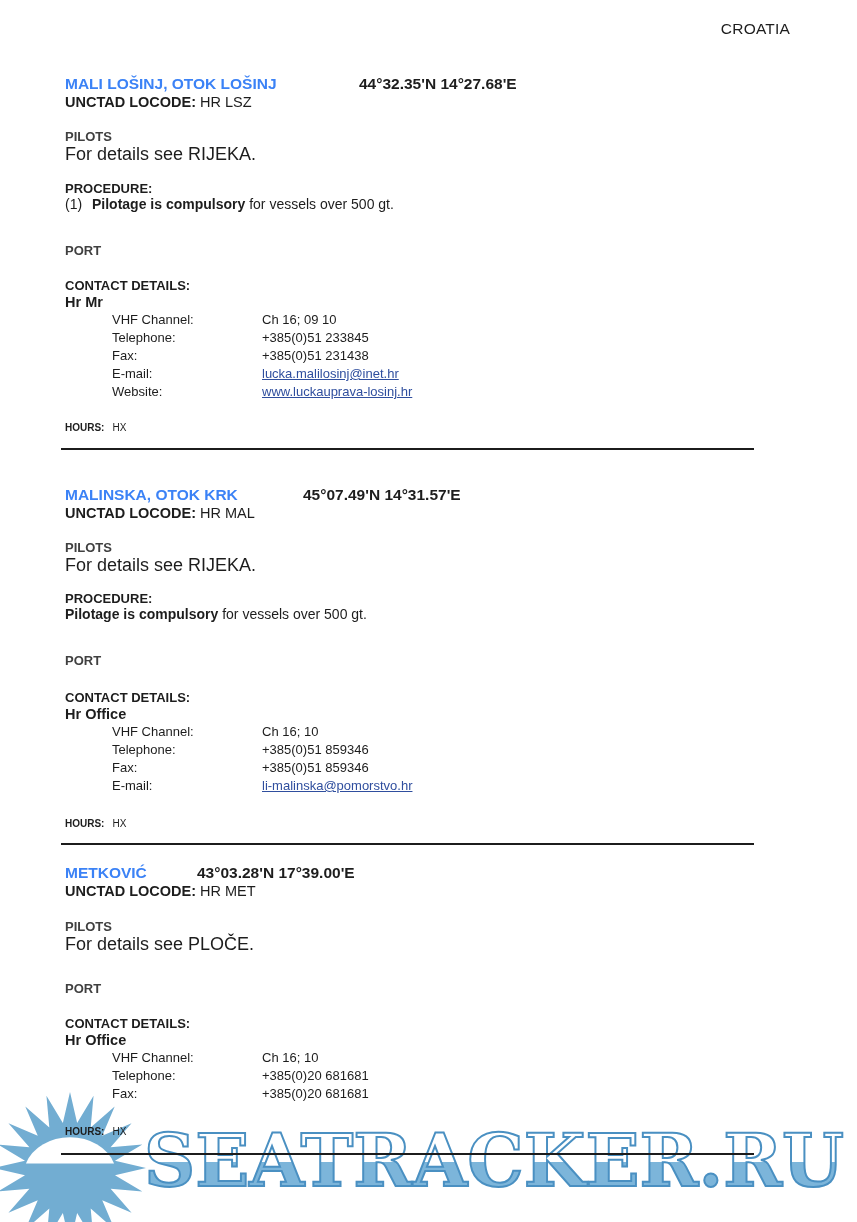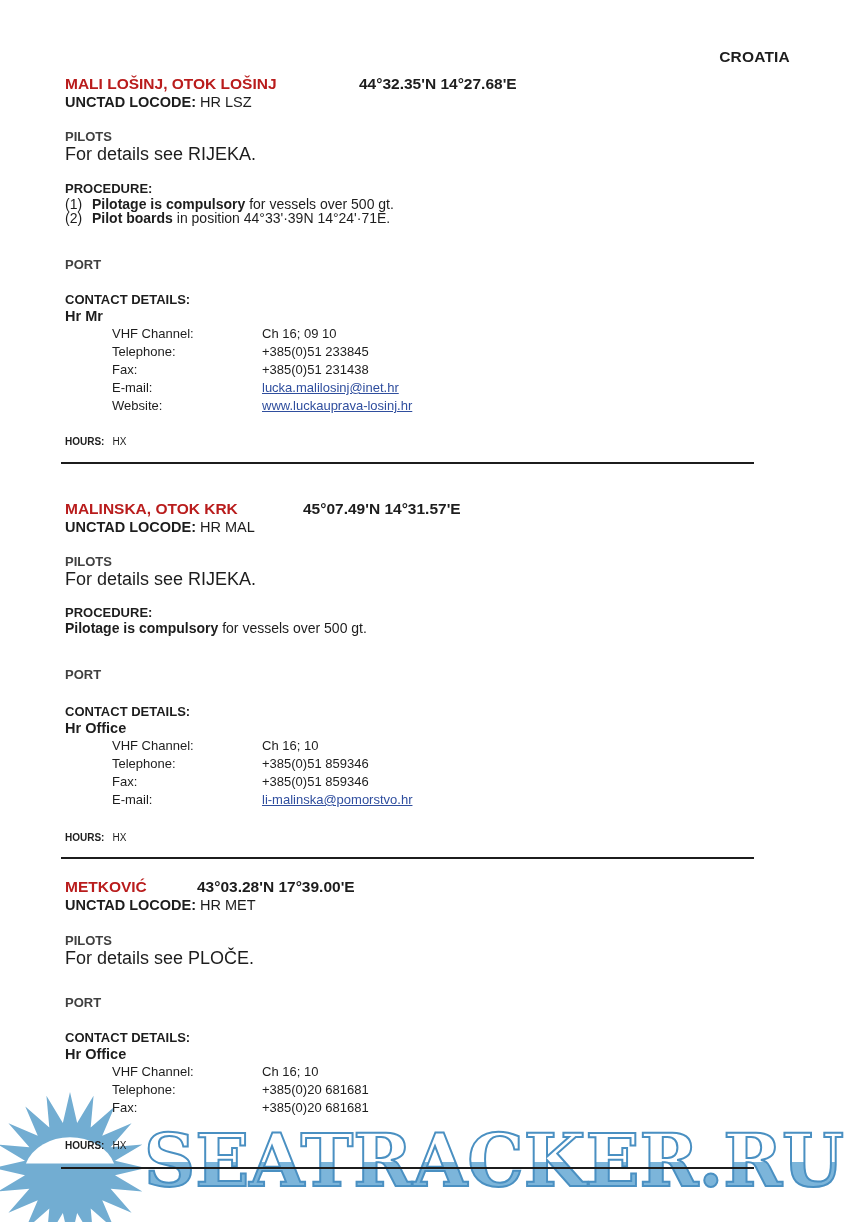--- a/index.html
+++ b/index.html
@@ -4,23 +4,23 @@
 <style>
   html,body{margin:0;padding:0;}
   body{
     width:857px;height:1222px;background:#ffffff;position:relative;overflow:hidden;
     font-family:"Liberation Sans",sans-serif;color:#1d1d1d;
   }
   .watermark{position:absolute;inset:0;z-index:0;}
   .sun{position:absolute;left:-6px;top:1092px;width:152px;height:152px;}
   .wm-text{position:absolute;left:138px;top:1118px;width:712px;height:84px;}
   .content{position:absolute;inset:0;z-index:1;padding:0 67px 0 65px;box-sizing:border-box;}
-  .croatia{position:absolute;top:20px;right:67px;font-weight:bold;font-size:15.5px;letter-spacing:.2px;margin-top:28px;}
+  .croatia{position:absolute;top:20px;right:67px;font-weight:normal;font-size:15.5px;letter-spacing:.2px;}
   .title-row{position:relative;font-size:15.5px;font-weight:bold;line-height:19px;white-space:nowrap;}
-  .title{color:#b91c1c;}
+  .title{color:#3b82f6;}
   .coords{position:absolute;top:0;color:#1d1d1d;}
   .coords.c1{left:294px}.coords.c2{left:238px}.coords.c3{left:132px}
   .unctad{font-size:14.5px;line-height:18px;}
   .b{font-weight:bold;}
   .red-h{color:#404040;font-weight:bold;font-size:13px;line-height:17px;}
   .black-h{font-weight:bold;font-size:13px;line-height:16px;}
   .body-line{font-size:18px;line-height:18px;}
   .proc-item{font-size:14px;line-height:14px;}
   .pnum{display:inline-block;width:27px;}
   .contact-name{font-weight:bold;font-size:14.5px;line-height:17px;}
@@ -65,23 +65,20 @@
     </div>
     <div class="unctad">
       <span class="b">UNCTAD LOCODE:</span>
       <span>HR LSZ</span>
     </div>
     <div class="red-h mt17">PILOTS</div>
     <div class="body-line">For details see RIJEKA.</div>
     <div class="black-h mt18">PROCEDURE:</div>
     <div class="proc-item">
       <span class="pnum">(1)</span><span class="b">Pilotage is compulsory</span><span> for vessels over 500 gt.</span>
-    </div>
-    <div class="proc-item">
-      <span class="pnum">(2)</span><span class="b">Pilot boards</span><span> in position 44°33'·39N 14°24'·71E.</span>
     </div>
     <div class="red-h mt31">PORT</div>
     <div class="black-h mt19">CONTACT DETAILS:</div>
     <div class="contact-name">Hr Mr</div>
     <div class="contact-row">
       <span class="clabel">VHF Channel:</span>
       <span>Ch 16; 09 10</span>
     </div>
     <div class="contact-row">
       <span class="clabel">Telephone:</span>

